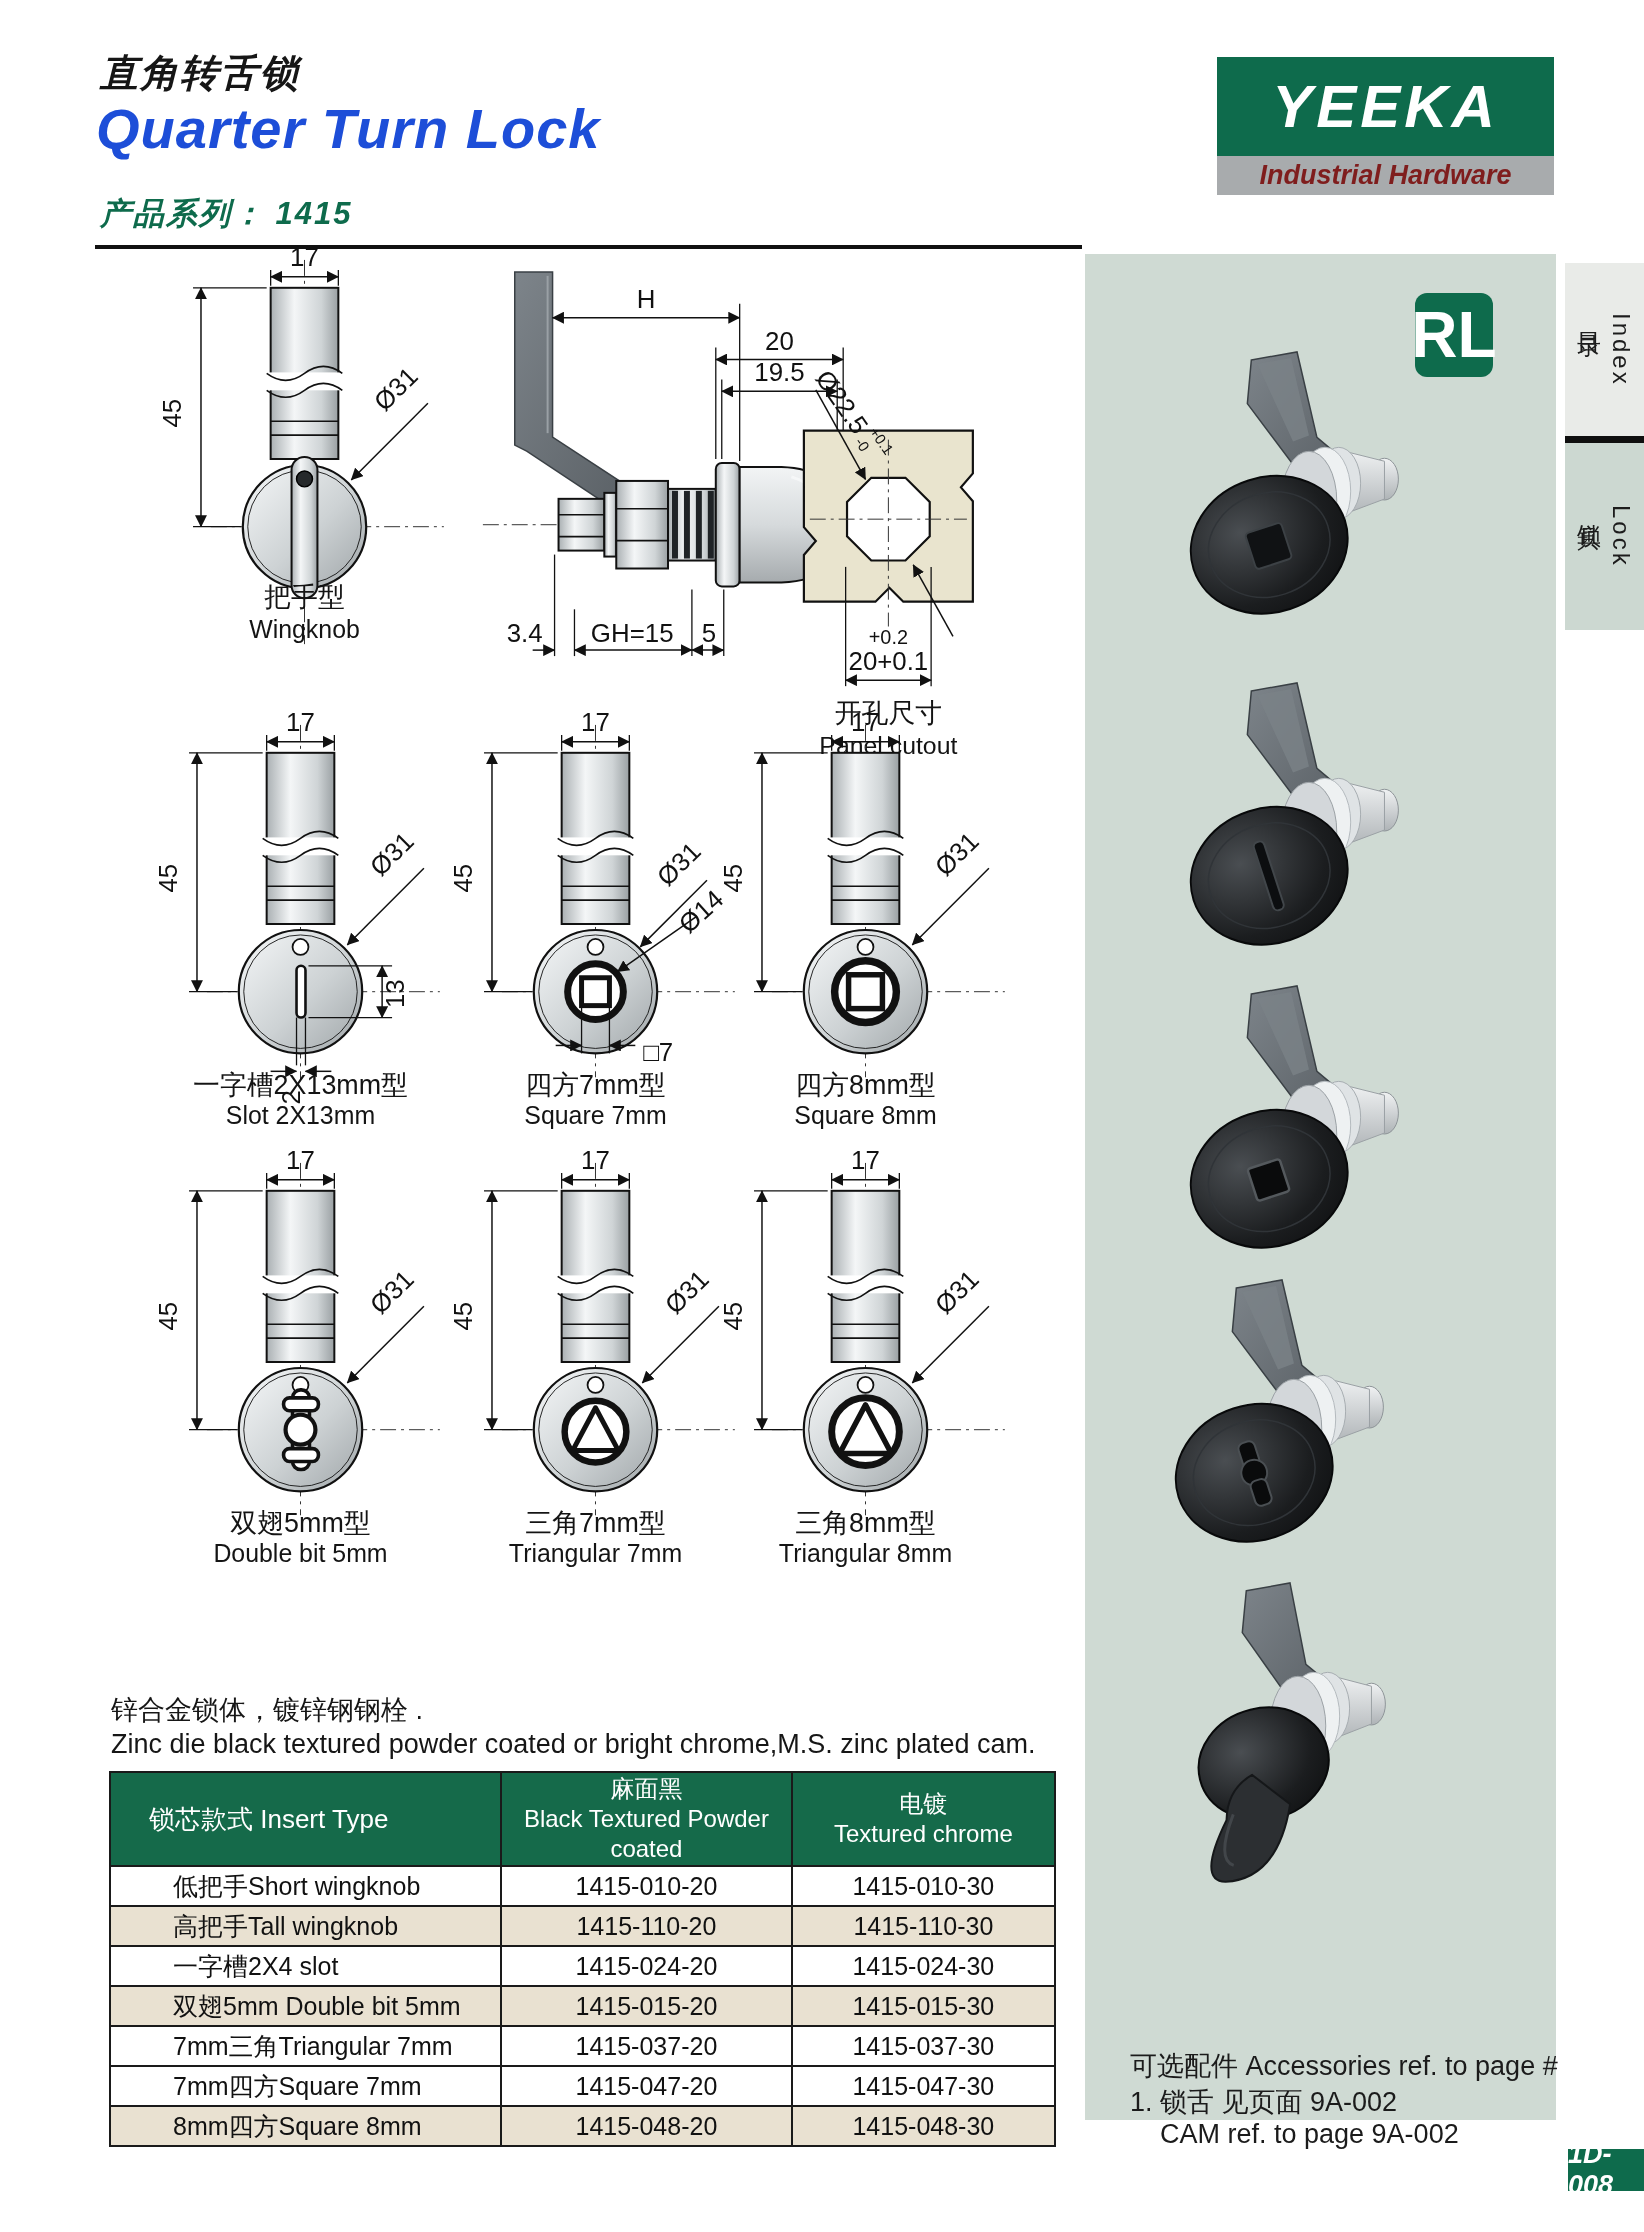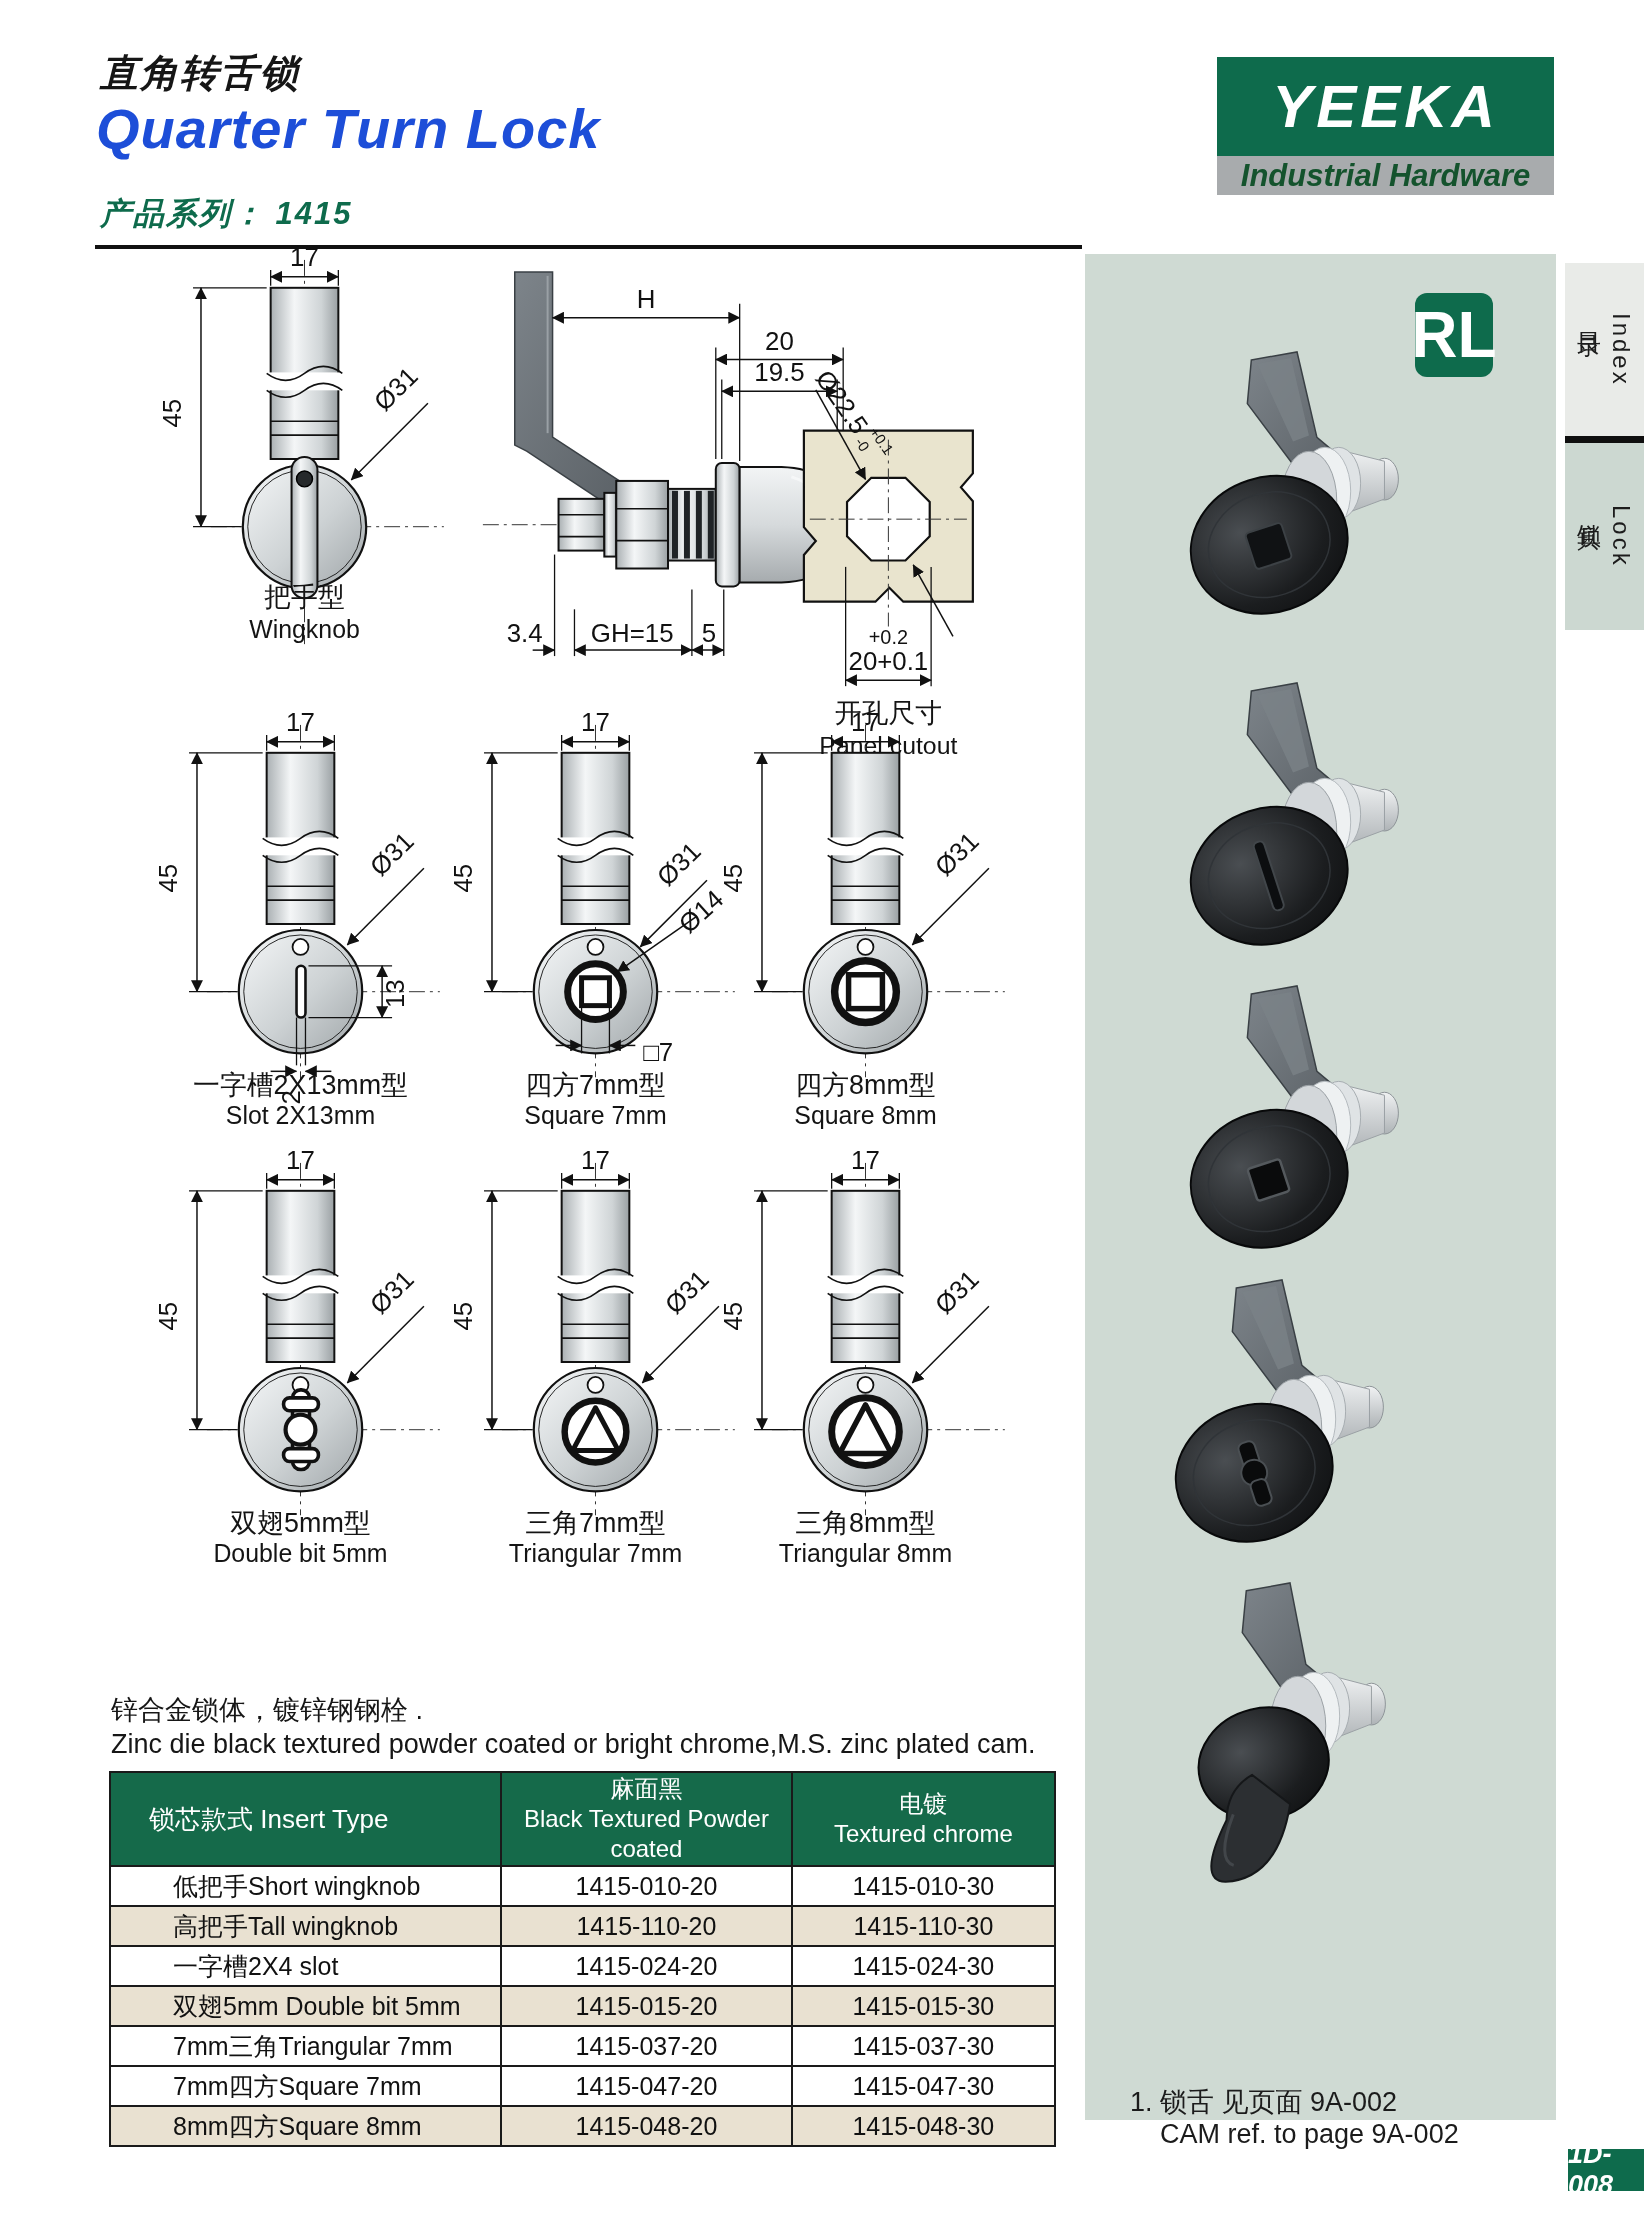--- a/index.html
+++ b/index.html
@@ -9,21 +9,21 @@
   
   .title-zh{left:100px;top:48px;font-size:38px;font-weight:600;font-style:italic;color:#161616;letter-spacing:2px;}
   .title-en{left:96px;top:96px;font-size:56px;font-weight:800;font-style:italic;color:#1d4ed8;letter-spacing:1px;}
   .series{left:100px;top:193px;font-size:31px;font-weight:600;font-style:italic;color:#0e6b4c;letter-spacing:2px;}
   .hrule{left:95px;top:245px;width:987px;height:4px;background:#111;}
   
   .logo{left:1217px;top:57px;width:346px;height:137px;}
   .logo-green{width:337px;height:99px;background:#0e6b4c;display:flex;align-items:center;justify-content:center;}
   .logo-text{color:#fff;font-size:60px;font-weight:800;font-style:italic;letter-spacing:4px;}
   .logo-gray{width:337px;height:39px;background:#a8abad;display:flex;align-items:center;justify-content:center;}
-  .logo-tag{color:#14532d;font-size:31px;font-weight:700;font-style:italic;}
+  .logo-tag{color:#7f1d1d;font-size:27px;font-weight:700;font-style:italic;}
   
   .sage{left:1085px;top:254px;width:471px;height:1866px;background:#cfdad3;}
   .rl{left:1415px;top:293px;width:78px;height:84px;background:#0e6b4c;border-radius:12px;display:flex;align-items:center;justify-content:center;color:#fff;font-size:64px;font-weight:800;}
   .tab{left:1565px;width:80px;display:flex;align-items:center;justify-content:center;}
   .tab1{top:263px;height:173px;background:#e9ebe8;}
   .tabdiv{left:1565px;top:436px;width:80px;height:7px;background:#0f0f0f;}
   .tab2{top:443px;height:187px;background:#ccd8d1;}
   .vtext{writing-mode:vertical-lr;font-size:24px;color:#1c1c1c;letter-spacing:3px;line-height:1.35;}
   .vtext span{display:block;}
   .acc{font-size:27px;color:#1b1b1b;}
@@ -205,20 +205,21 @@
     <ellipse cx="210" cy="142" rx="22" ry="36" fill="#dfe3e5" stroke="#a6acb0"></ellipse>
     <ellipse cx="196" cy="150" rx="26" ry="44" fill="#eef1f2" stroke="#b3b9bd"></ellipse>
     <ellipse cx="180" cy="160" rx="28" ry="50" fill="#d3d7da" stroke="#9aa0a4"></ellipse>
     <g transform="rotate(-14 146 200)">
       <ellipse cx="146" cy="198" rx="66" ry="56" fill="url(#gb)" stroke="#08090a" stroke-width="2"></ellipse>
       <path d="M96,244 Q52,296 80,304 Q132,314 162,244 L132,206 Q104,214 96,244 Z" fill="#2c2f32" stroke="#151719" stroke-width="2"></path>
       <path d="M104,240 Q76,280 92,290" fill="none" stroke="#4c5054" stroke-width="3" opacity="0.7"></path>
     </g>
   </svg>
 
+  <div class="abs acc acc1">可选配件 Accessories ref. to page #</div>
   <div class="abs acc acc2">1. 锁舌 见页面 9A-002</div>
   <div class="abs acc acc3">CAM  ref. to page 9A-002</div>
   <div class="abs pagebadge">1D-008</div>
 
   <svg class="dwg" style="left:155px;top:246px" width="299" height="428" viewBox="0 0 300 430">
     <line class="cl" x1="150" y1="14" x2="150" y2="400"></line>
     <line class="cl" x1="56" y1="282" x2="290" y2="282"></line>
     <rect class="stem" x="116" y="42" width="68" height="172"></rect>
     <rect x="112" y="127" width="76" height="18" fill="#fff"></rect>
     <path class="ol" d="M112,128 q19,14 38,0 t38,0"></path>

